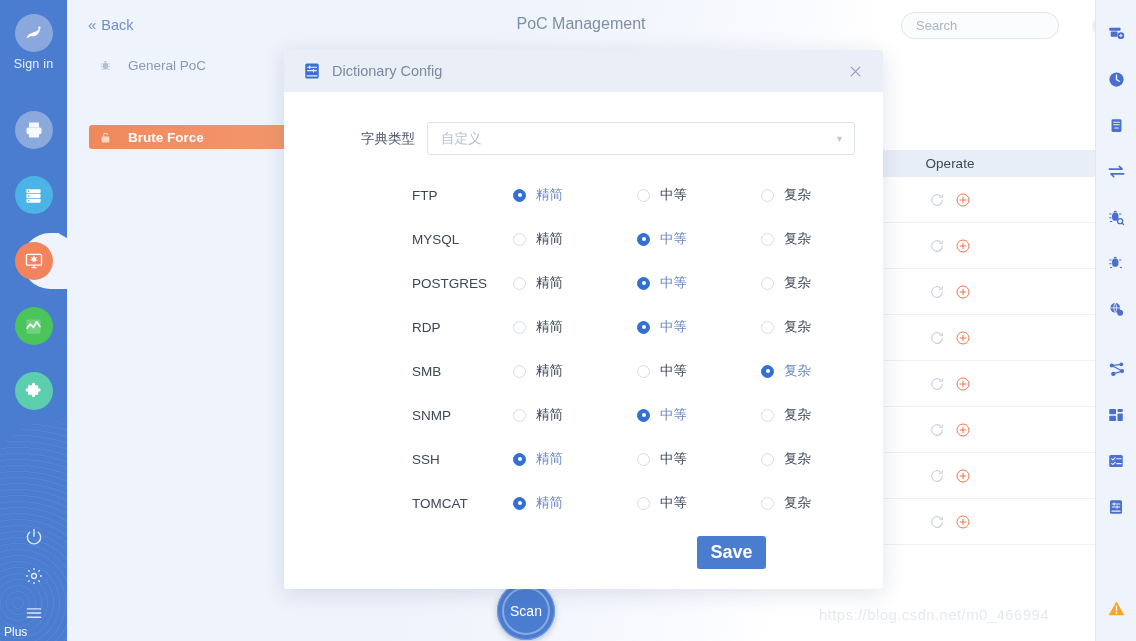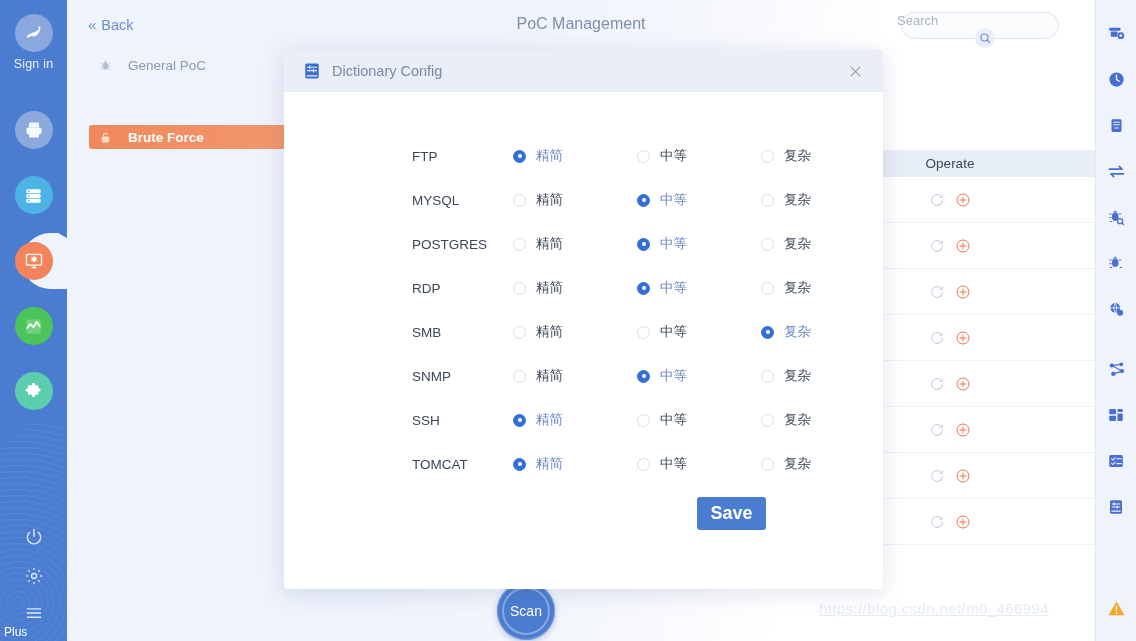--- a/index.html
+++ b/index.html
@@ -79,21 +79,21 @@
     display: flex; align-items: center; gap: 5px;
   }
   .page-title {
     position: absolute; left: 0; right: 0; top: 15px;
     text-align: center; font-size: 16px; color: #7f8fa6;
   }
   .search-wrap {
     position: absolute; right: 36px; top: 12px;
     width: 158px; height: 27px;
     border: 1px solid #dde5f2; border-radius: 14px; background: #fbfcfe;
-    display: flex; align-items: center; padding: 0 4px 0 14px; flex-direction: column;
+    display: flex; align-items: center; padding: 0 4px 0 14px;
   }
   .search-input {
     flex: 1; border: none; outline: none; background: transparent;
     font-size: 13px; color: #36414f; font-family: inherit;
   }
   .search-input::placeholder { color: #a9b3c4; }
   .search-btn {
     width: 20px; height: 20px; border-radius: 50%; background: #e9eef8;
     display: flex; align-items: center; justify-content: center; color: #6c8fd4;
     cursor: pointer; flex: none;
@@ -136,22 +136,22 @@
     color: #fff; font-size: 14px; cursor: pointer; z-index: 12;
     box-shadow: 0 0 0 1px #7aa1de inset, 0 2px 6px rgba(40,70,130,.3);
   }
   .scan-btn::before {
     content: ""; position: absolute; left: 5px; top: 5px; right: 5px; bottom: 5px;
     border-radius: 50%; border: 2px solid rgba(255,255,255,.35);
   }
   .scan-label { position: relative; z-index: 2; }
 
   .watermark {
-    position: absolute; right: 46px; bottom: 24px;
-    font-size: 15px; color: #e5eaf2; letter-spacing: .4px; user-select: none; text-decoration: underline;
+    position: absolute; right: 46px; bottom: 18px;
+    font-size: 15px; color: #e5eaf2; letter-spacing: .4px; user-select: none;
   }
 
   
   .modal {
     position: absolute; left: 284px; top: 50px; width: 599px; height: 539px;
     background: #fff; border-radius: 3px;
     box-shadow: 0 4px 22px rgba(60,80,130,.16);
     z-index: 20;
   }
   .modal-head {
@@ -567,20 +567,27 @@
       </span>
       <span class="modal-title">Dictionary Config</span>
       <span class="modal-close">
         <svg width="15" height="15" viewBox="0 0 24 24" fill="none" stroke="currentColor" stroke-width="1.7" stroke-linecap="round">
           <path d="M5 5l14 14M19 5L5 19"></path>
         </svg>
       </span>
     </div>
 
     <div class="modal-body">
+      <div class="form-row">
+        <div class="form-label">字典类型</div>
+        <div class="select-box">
+          <span>自定义</span>
+          <span class="select-caret">▼</span>
+        </div>
+      </div>
 
       <div class="proto-rows" id="proto-rows">
           <div class="proto-row">
             <span class="proto-name">FTP</span>
             <label class="radio-opt checked">
               <span class="radio-dot"></span>
               <span class="radio-text">精简</span>
             </label>
             <label class="radio-opt">
               <span class="radio-dot"></span>

